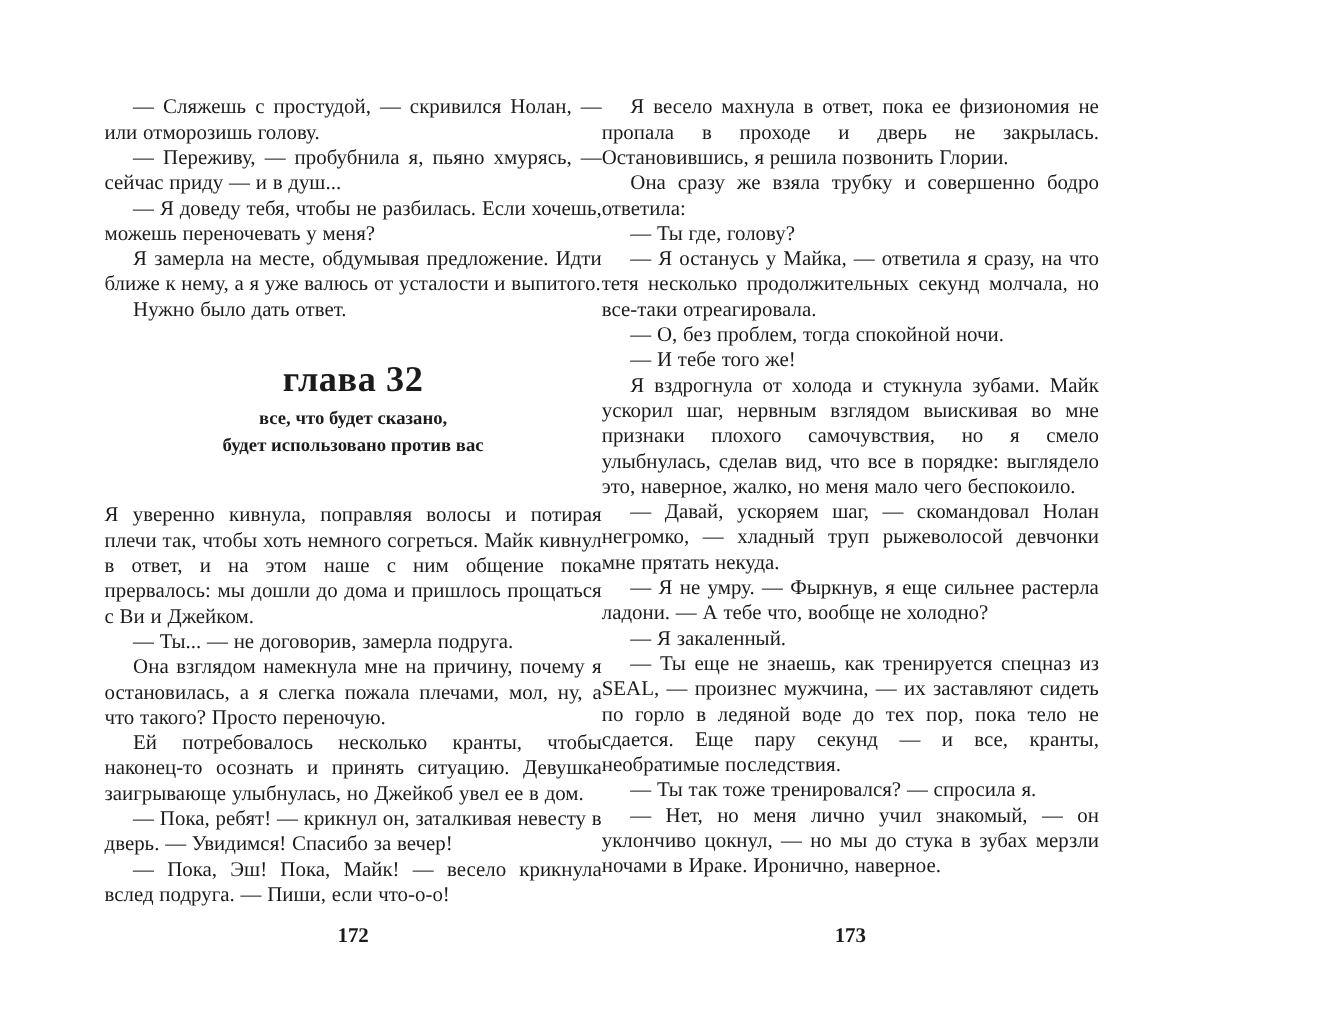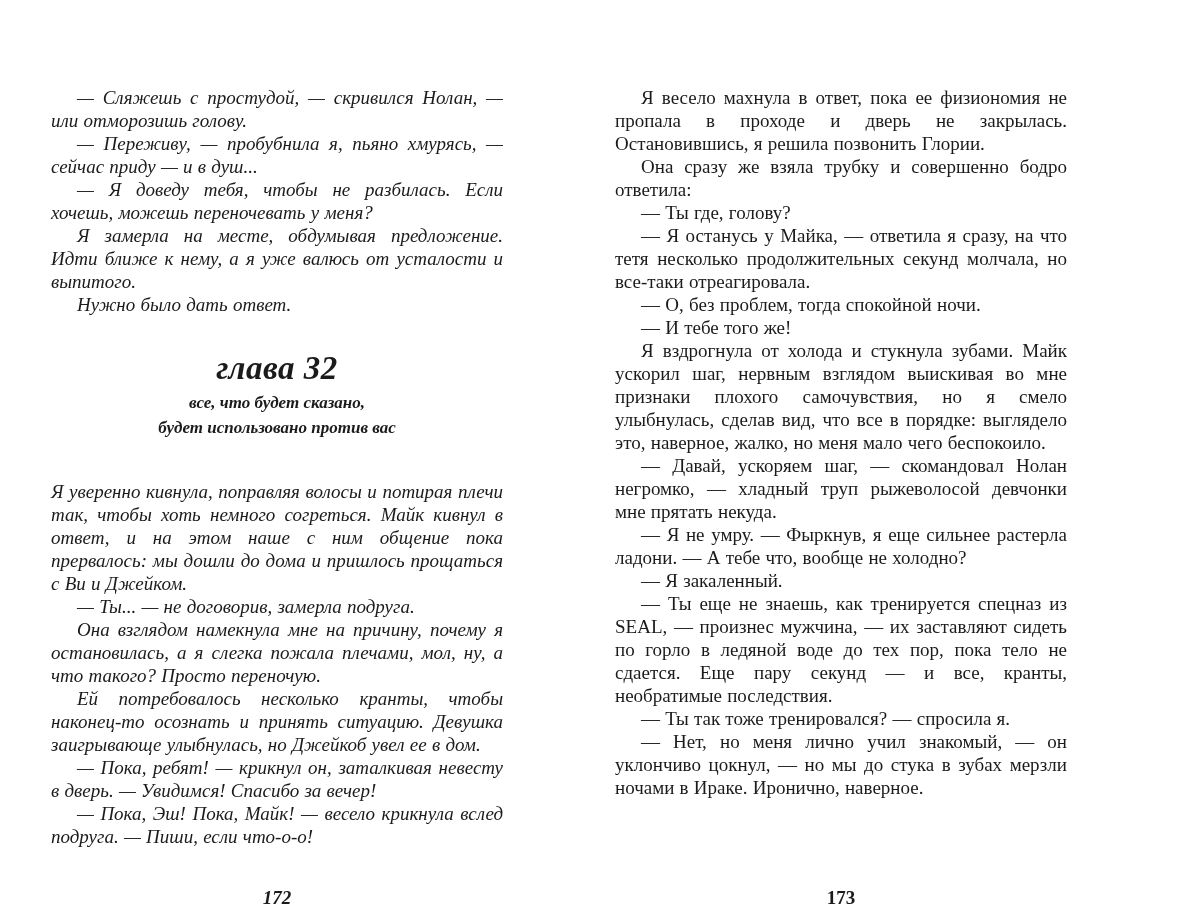--- a/index.html
+++ b/index.html
@@ -19,22 +19,22 @@
     width: 1200px;
     height: 923px;
   }
   .page {
     position: relative;
     width: 452px;
     height: 923px;
     box-sizing: border-box;
     padding-top: 86px;
   }
-  .page-left  { margin-left: 51px; font-style: italic; }
-  .page-right { margin-left: 112px; }
+  .page-left  { margin-left: 95px; }
+  .page-right { }
 
   .para {
     margin: 0;
     font-size: 19px;
     line-height: 23px;
     text-align: justify;
     text-align-last: left;
     text-indent: 26px;
     word-spacing: 0.5px;
   }
@@ -53,21 +53,21 @@
   }
   .chapter-title-line {
     font-size: 17px;
     line-height: 25px;
   }
 
   .page-number {
     position: absolute;
     left: 0;
     right: 0;
-    top: 887px;
+    top: 840px;
     text-align: center;
     font-weight: bold;
     font-size: 19px;
     line-height: 22px;
   }
 </style>
 </head>
 <body>
 
 <div class="spread">

